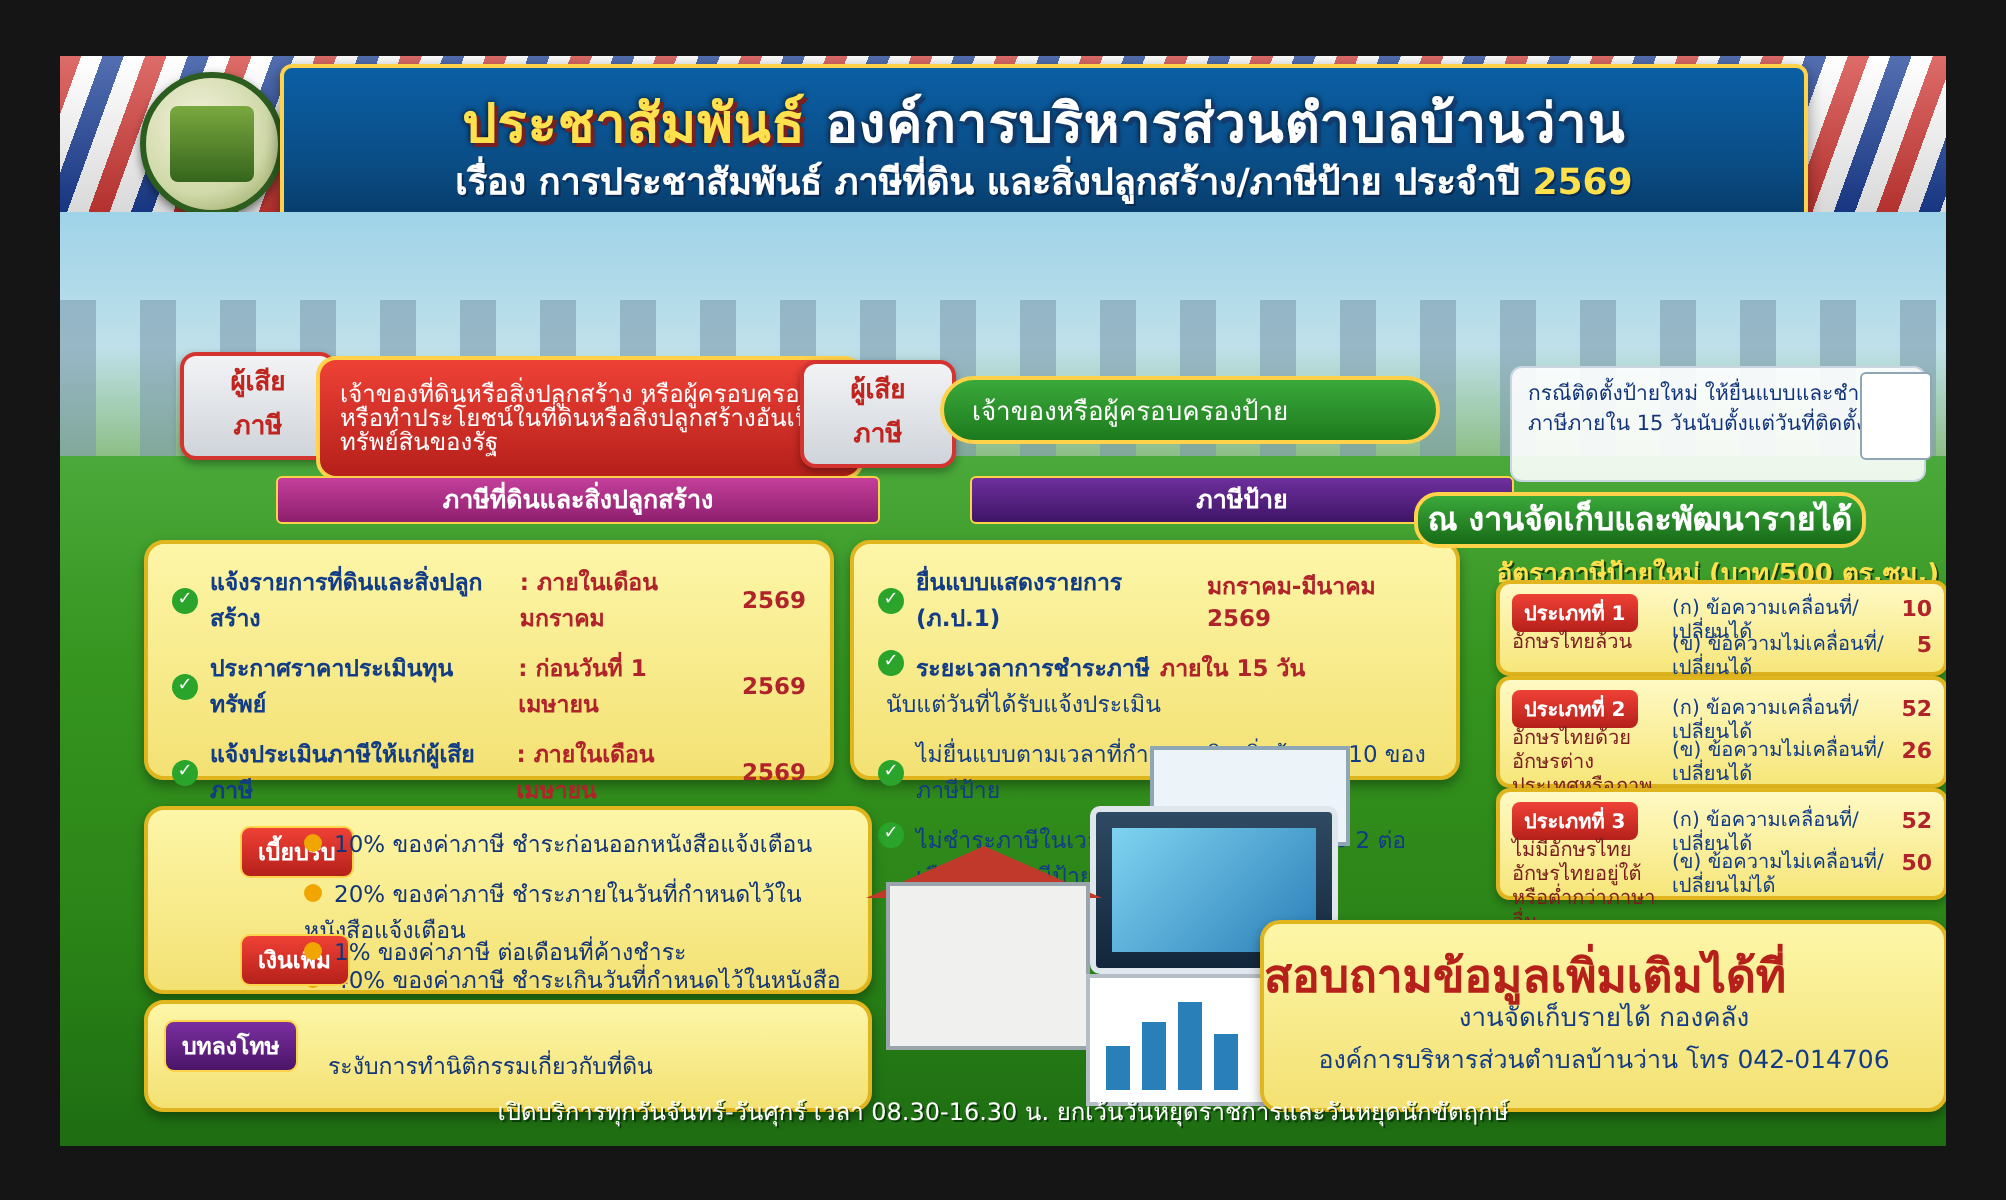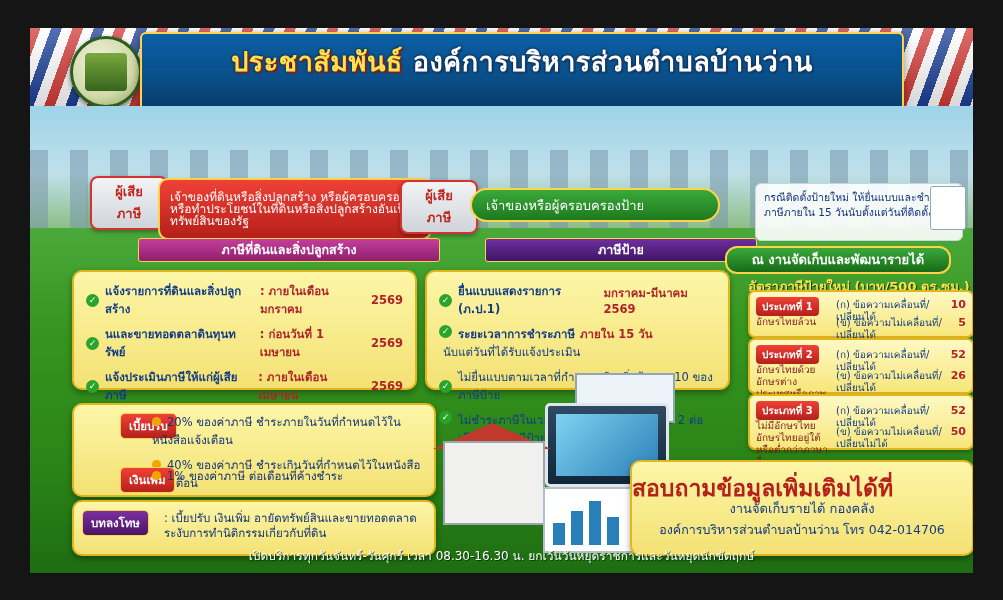--- a/index.html
+++ b/index.html
@@ -59,22 +59,22 @@
   
   .tagRed{position:absolute;background:linear-gradient(180deg,#ef4136,#b5201a);border:1px solid #ffd24a;
     color:#fff;font-size:11.5px;font-weight:bold;border-radius:5px;padding:3px 8px;margin-left:38px;}
   .tagPurple{position:absolute;background:linear-gradient(180deg,#7b2fa0,#4a1568);border:1px solid #ffd24a;
     color:#fff;font-size:11.5px;font-weight:bold;border-radius:5px;padding:3px 8px;}
   .pRow{font-size:11.5px;color:#12357a;margin-bottom:7px;}
   .bullet{display:inline-block;width:9px;height:9px;border-radius:50%;background:#f0a500;margin-right:6px;}
   
   .noteBox{position:absolute;left:725px;top:155px;width:208px;height:58px;background:rgba(255,255,255,.9);
     border:1px solid #c9d6e2;border-radius:6px;font-size:10.5px;color:#12357a;padding:6px 8px;box-sizing:border-box;line-height:15px;}
-  .greenBar{position:absolute;left:695px;top:218px;width:222px;height:24px;border-radius:12px;
-    background:linear-gradient(180deg,#3aa93a,#176b17);border:2px solid #ffd24a;color:#fff;font-size:13px;
+  .greenBar{position:absolute;left:677px;top:218px;width:222px;height:24px;border-radius:12px;
+    background:linear-gradient(180deg,#3aa93a,#176b17);border:2px solid #ffd24a;color:#fff;font-size:16px;
     text-align:center;line-height:24px;font-weight:bold;}
   .rateTitle{position:absolute;left:718px;top:248px;width:222px;text-align:center;font-size:13px;font-weight:bold;
     color:#ffe14d;text-shadow:1px 1px 0 #14430f;}
   .signBox{position:absolute;border-radius:7px;background:linear-gradient(180deg,#fff9c4,#f6e67a);
     border:2px solid #e0b51e;box-shadow:0 2px 4px rgba(0,0,0,.3);}
   .signHead{position:absolute;background:linear-gradient(180deg,#ef4136,#b5201a);color:#fff;font-size:10px;
     font-weight:bold;border-radius:4px;padding:2px 6px;}
   .sDesc{position:absolute;font-size:10px;color:#123c86;line-height:12px;}
   .sNum{position:absolute;font-size:11px;font-weight:bold;color:#b0232b;text-align:right;}
   
@@ -103,20 +103,24 @@
   <div class="frame">
 
     <div class="flagband"></div>
     <div class="logo"></div>
 
     <div class="headwrap">
       <div class="title1">
         <span>ประชาสัมพันธ์</span>
         <span class="w">องค์การบริหารส่วนตำบลบ้านว่าน</span>
       </div>
+      <div class="title2">
+        <span>เรื่อง  การประชาสัมพันธ์  ภาษีที่ดิน  และสิ่งปลูกสร้าง/ภาษีป้าย  ประจำปี</span>
+        <span class="y">2569</span>
+      </div>
     </div>
 
     <div class="city"></div>
     <div class="green"></div>
 
     <div class="badge" style="left:60px;top:148px;">
       <b><span>ผู้เสีย</span></b>
       <b><span>ภาษี</span></b>
     </div>
     <div class="pillRed" style="left:128px;top:150px;width:250px;height:50px;border-radius:10px;flex-direction:column;align-items:flex-start;justify-content:center;padding:4px 10px;">
@@ -139,21 +143,21 @@
     <div class="card cardY" style="left:42px;top:242px;width:345px;height:120px;padding:10px 12px;box-sizing:border-box;">
       <div class="row">
         <span class="tick">✓</span>
         <span class="rowL">แจ้งรายการที่ดินและสิ่งปลูกสร้าง</span>
         <span class="dotline"></span>
         <span class="rowV">: ภายในเดือน มกราคม</span>
         <span class="rowV" style="margin-left:6px;">2569</span>
       </div>
       <div class="row">
         <span class="tick">✓</span>
-        <span class="rowL">นและขายทอดตลาดินทุนทรัพย์</span>
+        <span class="rowL">ประกาศราคาประเมินทุนทรัพย์</span>
         <span class="dotline"></span>
         <span class="rowV">: ก่อนวันที่ 1 เมษายน</span>
         <span class="rowV" style="margin-left:6px;">2569</span>
       </div>
       <div class="row">
         <span class="tick">✓</span>
         <span class="rowL">แจ้งประเมินภาษีให้แก่ผู้เสียภาษี</span>
         <span class="dotline"></span>
         <span class="rowV">: ภายในเดือน เมษายน</span>
         <span class="rowV" style="margin-left:6px;">2569</span>
@@ -192,33 +196,34 @@
       </div>
       <div class="row" style="align-items:flex-start;">
         <span class="tick">✓</span>
         <span class="rowL" style="font-weight:normal;">ไม่ชำระภาษีในเวลาที่กำหนด เงินเพิ่มร้อยละ 2 ต่อเดือนของภาษีป้าย</span>
       </div>
     </div>
 
     <div class="card cardY" style="left:42px;top:375px;width:360px;height:90px;">
       <div class="tagRed" style="left:8px;top:8px;">เบี้ยปรับ</div>
       <div style="position:absolute;left:78px;top:8px;right:8px;">
+        <div class="pRow"><span class="bullet"></span><span>10% ของค่าภาษี ชำระก่อนออกหนังสือแจ้งเตือน</span></div>
         <div class="pRow"><span class="bullet"></span><span>20% ของค่าภาษี ชำระภายในวันที่กำหนดไว้ในหนังสือแจ้งเตือน</span></div>
         <div class="pRow"><span class="bullet"></span><span>40% ของค่าภาษี ชำระเกินวันที่กำหนดไว้ในหนังสือแจ้งเตือน</span></div>
       </div>
       <div class="tagRed" style="left:8px;top:62px;">เงินเพิ่ม</div>
       <div style="position:absolute;left:78px;top:62px;right:8px;">
         <div class="pRow"><span class="bullet"></span><span>1% ของค่าภาษี ต่อเดือนที่ค้างชำระ</span></div>
       </div>
     </div>
 
     <div class="card cardY" style="left:42px;top:472px;width:360px;height:52px;">
       <div class="tagPurple" style="left:8px;top:8px;">บทลงโทษ</div>
       <div style="position:absolute;left:90px;top:9px;right:8px;font-size:11.5px;color:#12357a;line-height:15px;">
-        <span>: เบี้ยปรับ เงินเพิ่ม อายัดทรัพย์สินและขายทอดตลาด</span><br>
+        <br>
         <span>ระงับการทำนิติกรรมเกี่ยวกับที่ดิน</span>
       </div>
     </div>
 
     <div class="illu">
       <div class="billb"></div>
       <div class="mon"></div>
       <div class="roof"></div>
       <div class="house"></div>
       <div class="chart">

